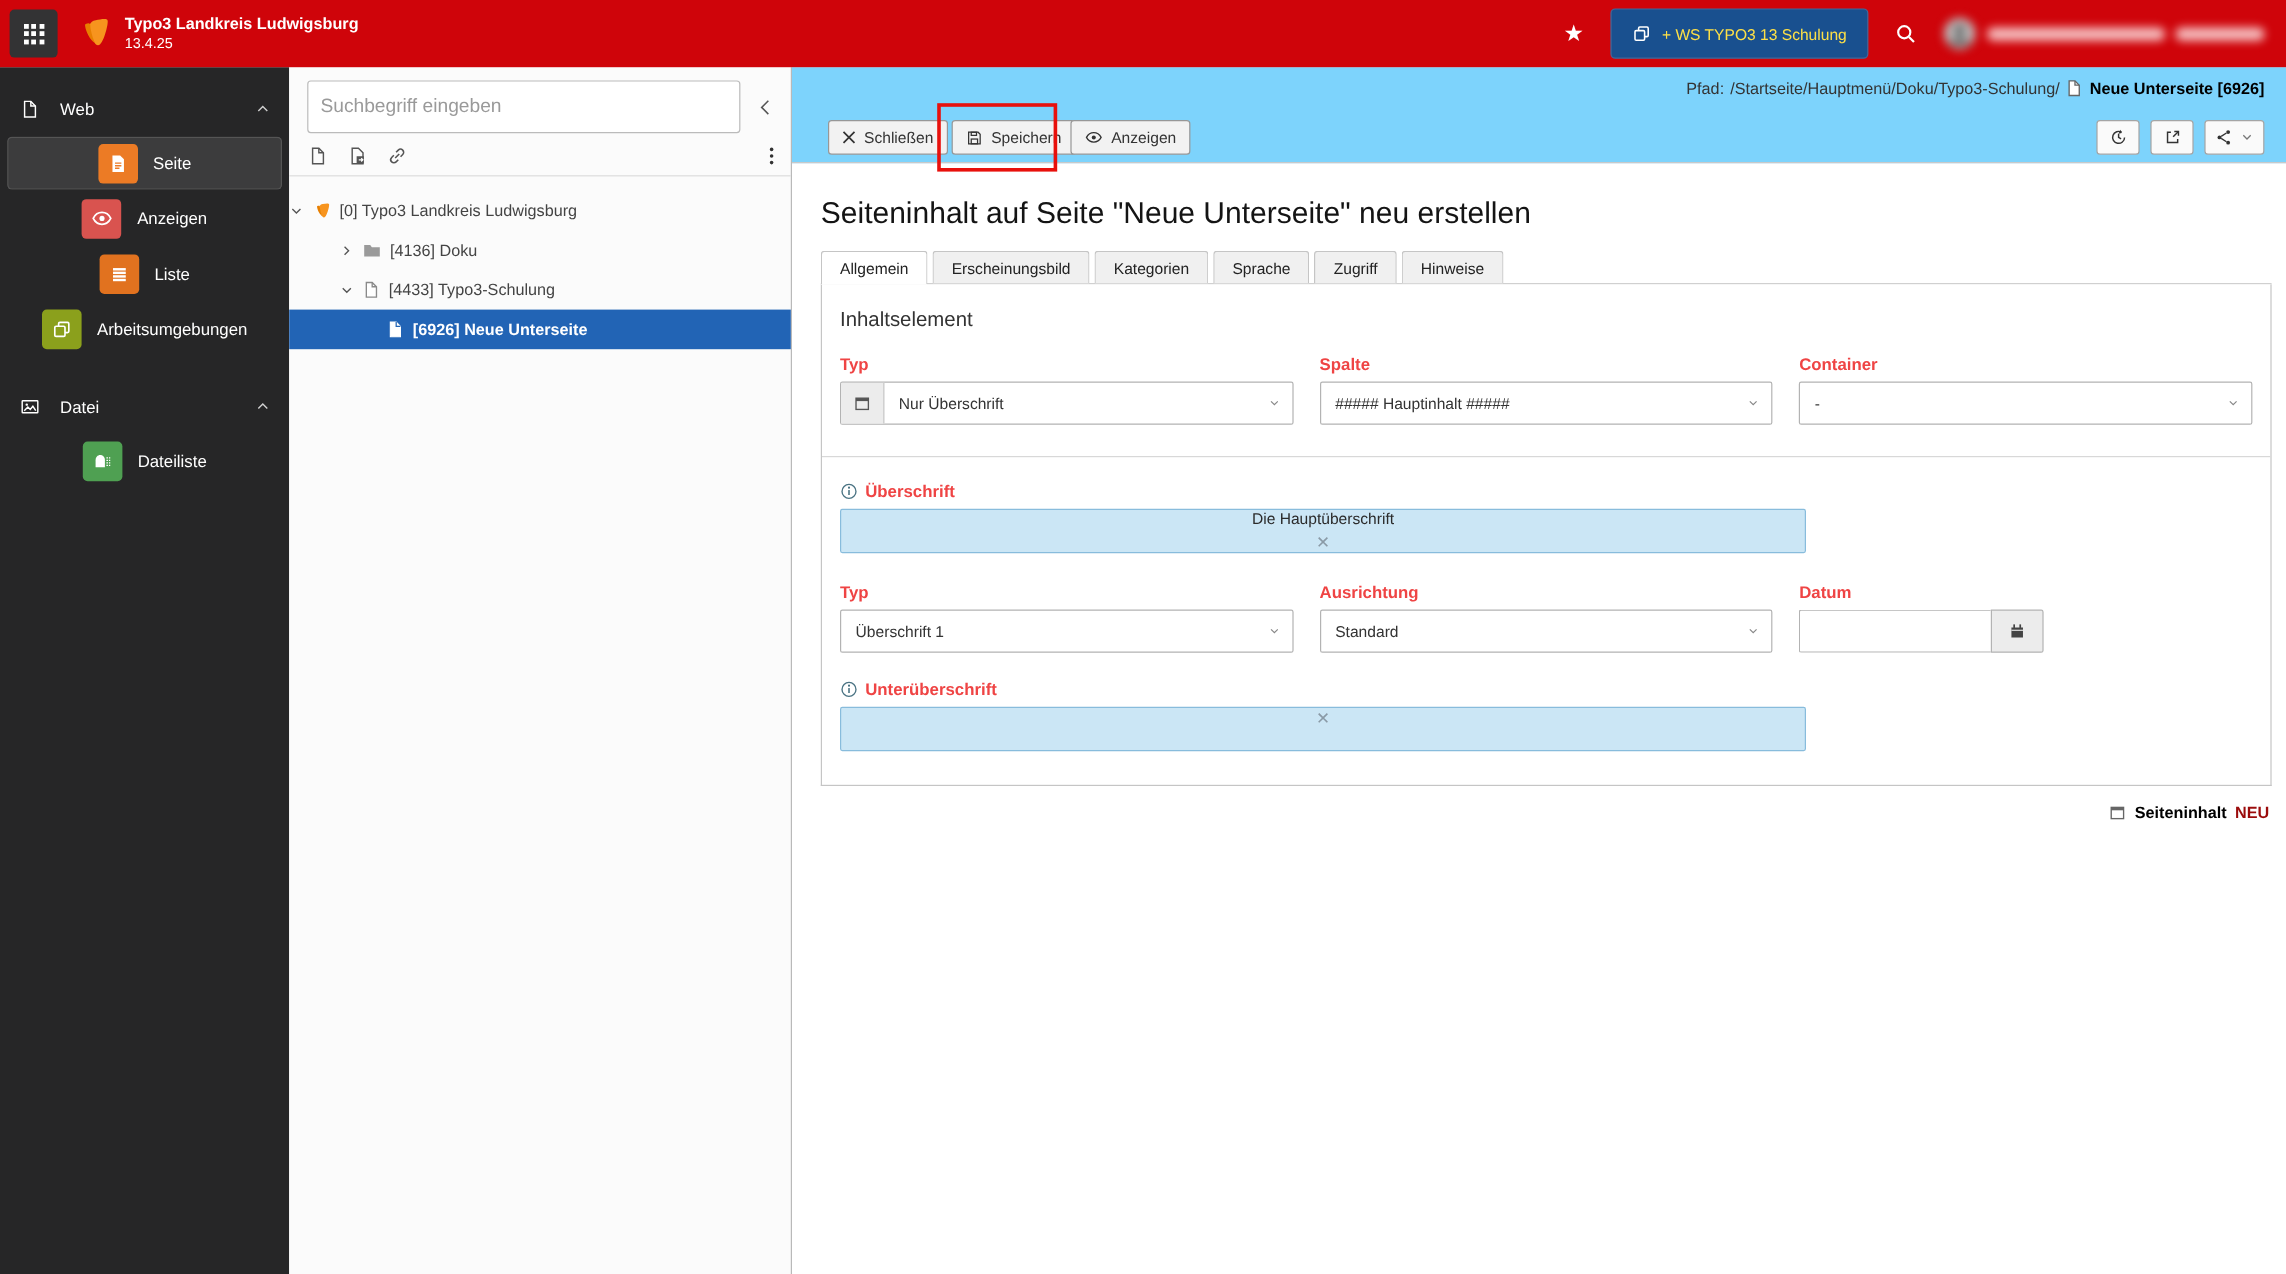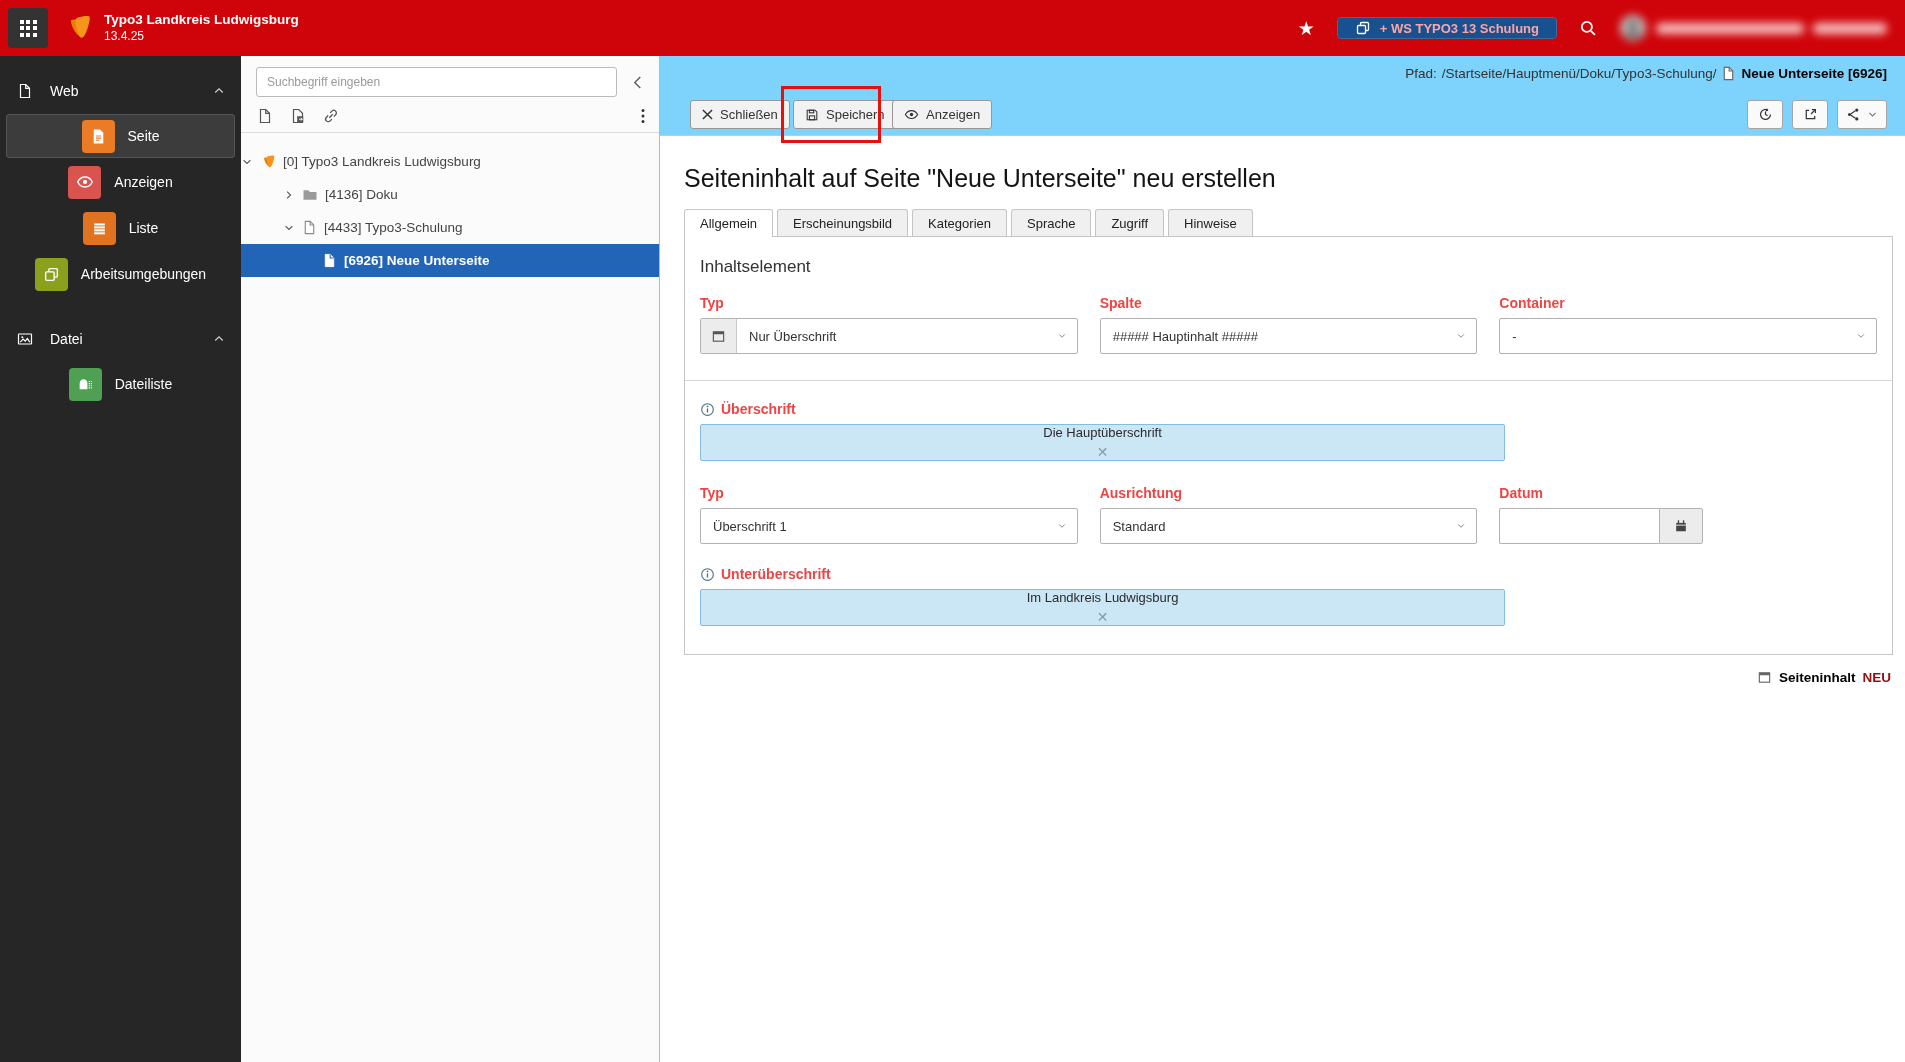--- a/index.html
+++ b/index.html
@@ -13,22 +13,22 @@
   .appgrid-btn { width:40px; height:40px; margin-left:8px; background:#333334;
     border-radius:4px; display:grid; place-items:center; cursor:pointer; }
   .grid9 { display:grid; grid-template-columns:repeat(3,4px); grid-template-rows:repeat(3,4px); gap:2.5px; }
   .grid9 span { background:#fff; }
   .brand { display:flex; align-items:center; gap:11px; margin-left:15px; }
   .brand-text { color:#fff; line-height:1.25; }
   .brand-title { font-size:13.5px; font-weight:700; }
   .brand-version { font-size:12px; }
   .topbar-spacer { flex:1; }
   .star-btn { color:#fff; font-size:19px; margin-right:22px; cursor:pointer; }
-  .ws-btn { height:22px; background:#19508f; border:1px solid #41699c; border-radius:4px;
-    color:#fca5a5; font-size:13px; font-weight:700; display:flex; align-items:center; gap:9px;
+  .ws-btn { height:42px; background:#19508f; border:1px solid #41699c; border-radius:4px;
+    color:#fde047; font-size:13px; font-weight:400; display:flex; align-items:center; gap:9px;
     padding:0 17px; cursor:pointer; }
   .search-btn { margin:0 22px; cursor:pointer; }
   .user-chunk { display:flex; align-items:center; gap:9px; margin-right:18px;
     filter:blur(4px); }
   .user-bar { height:11px; border-radius:5px; background:rgba(255,238,238,.8); }
 
   
   .module-menu { position:absolute; left:0; top:56px; width:241px; bottom:0;
     background:#262627; padding-top:14px; }
   .mm-header { height:42px; display:flex; align-items:center; gap:17px;
@@ -37,22 +37,22 @@
   .mm-item { height:44px; margin:2px 6px; border-radius:4px; display:flex;
     align-items:center; gap:13px; padding:0 7px; color:#fff; font-size:14px; cursor:pointer;justify-content:center; }
   .mm-item.active { background:#3c3c3d; box-shadow:inset 0 0 0 1px #555; }
   .mm-tile { width:33px; height:33px; border-radius:4px; display:grid; place-items:center; flex:0 0 33px; }
   .mm-gap { height:20px; }
 
   
   .tree-panel { position:absolute; left:241px; top:56px; width:419px; bottom:0;
     background:#fbfbfb; border-right:1px solid #b9b9b9; }
   .tree-search-row { display:flex; align-items:center; gap:8px; padding:11px 10px 5px 15px; }
-  .tree-search-row input { flex:1; height:30px; border:1px solid #bbb; border-radius:3px;
-    background:#fff; padding:0 10px; font-size:12px; color:#333; font-family:inherit; }
+  .tree-search-row input { flex:1; height:44px; border:1px solid #bbb; border-radius:3px;
+    background:#fff; padding:0 10px; font-size:16px; color:#333; font-family:inherit; }
   .tree-search-row input::placeholder { color:#9a9a9a; }
   .tree-collapse { width:24px; height:28px; display:grid; place-items:center; color:#555; cursor:pointer; }
   .tree-toolbar { display:flex; align-items:center; gap:17px; padding:6px 14px 8px 16px;
     border-bottom:1px solid #ddd; color:#555; }
   .tt-icon { cursor:pointer; }
   .tt-kebab { margin-left:auto; cursor:pointer; }
   .tree { padding-top:12px; font-size:13.5px; color:#444; }
   .tree-row { height:33px; display:flex; align-items:center; gap:7px; cursor:pointer; }
   .tree-row .chev { width:12px; flex:0 0 12px; }
   .tree-row.selected { background:#2264b5; color:#fff; font-weight:700; }
@@ -507,21 +507,20 @@
 
       <div class="field-label">
         <svg width="15" height="15" viewBox="0 0 16 16">
           <circle cx="8" cy="8" r="6.2" fill="none" stroke="#4a7383" stroke-width="1.2"></circle>
           <rect x="7.3" y="6.8" width="1.4" height="4.4" fill="#4a7383"></rect>
             <circle cx="8" cy="4.7" r=".95" fill="#4a7383"></circle>
         </svg>
         <span>Unterüberschrift</span>
       </div>
       <div class="hl-input" style="margin-bottom:2px">
-        <span class="hl-text">Im Landkreis Ludwigsburg</span>
         <span class="hl-clear">✕</span>
       </div>
     </div>
   </div>
 
   <div class="footer-note">
     <svg width="15" height="15" viewBox="0 0 16 16">
       <rect x="2.5" y="3" width="11" height="10" fill="none" stroke="#666" stroke-width="1.2"></rect>
       <rect x="2.5" y="3" width="11" height="2.6" fill="#666"></rect>
     </svg>

